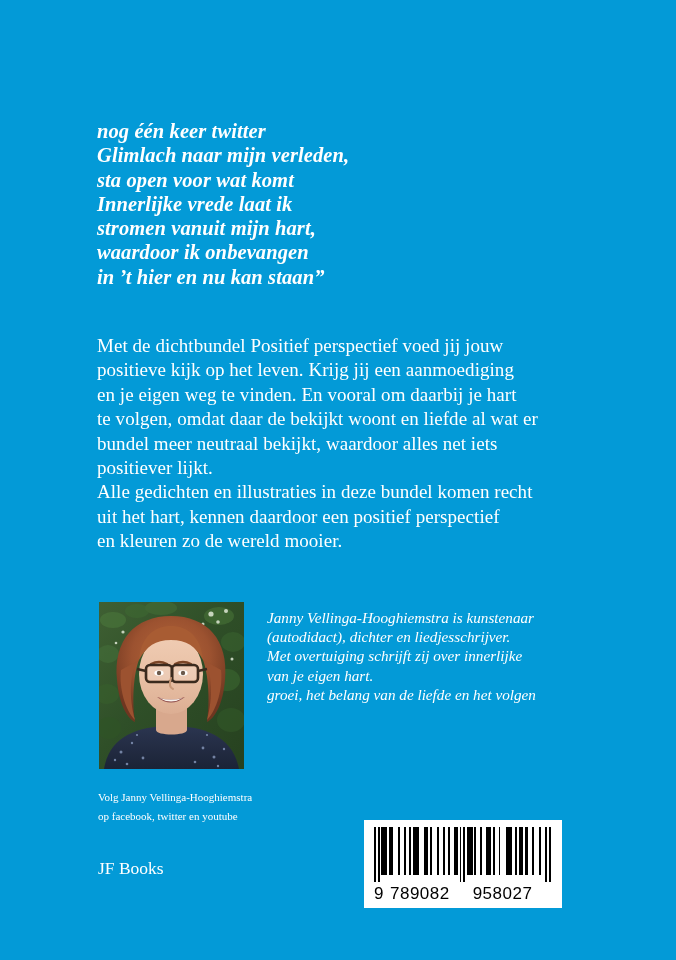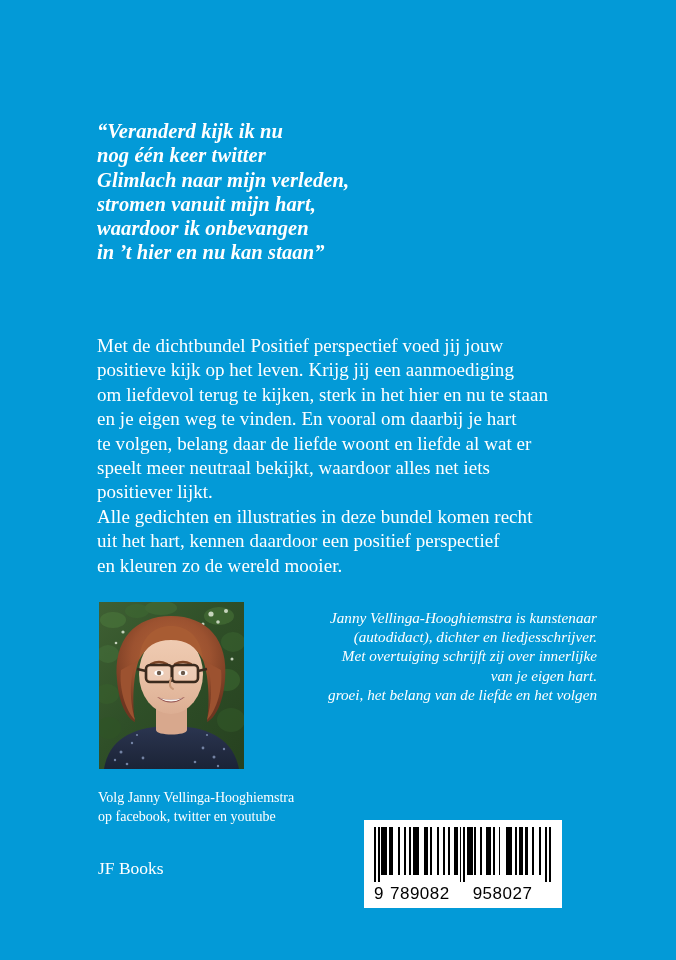--- a/index.html
+++ b/index.html
@@ -70,39 +70,38 @@
     display: block;
     width: 100%;
     height: 100%;
   }
 
   .author-bio {
     position: absolute;
     left: 267px;
     top: 608px;
     width: 330px;
-    text-align: right;
   }
   .bio-line {
     font-style: italic;
     font-size: 15.2px;
     line-height: 19.2px;
     white-space: pre;
     color: #ffffff;
   }
 
   
   .follow {
     position: absolute;
     left: 98px;
     top: 788px;
     width: 300px;
   }
   .follow-line {
-    font-size: 14px;
+    font-size: 11px;
     line-height: 19.3px;
     white-space: pre;
     color: #ffffff;
   }
 
   
   .publisher {
     position: absolute;
     left: 98px;
     top: 857px;
@@ -167,35 +166,35 @@
   .barcode-digits .d-tail {
     width: 12px;
   }
 </style>
 </head>
 <body>
 
 <div class="cover">
 
   <div class="poem">
-    <div class="poem-line">“Veranderd kijk ik nu</div>
     <div class="poem-line">nog één keer twitter</div>
     <div class="poem-line">Glimlach naar mijn verleden,</div>
+    <div class="poem-line">sta open voor wat komt</div>
+    <div class="poem-line">Innerlijke vrede laat ik</div>
     <div class="poem-line">stromen vanuit mijn hart,</div>
     <div class="poem-line">waardoor ik onbevangen</div>
     <div class="poem-line">in ’t hier en nu kan staan”</div>
   </div>
 
   <div class="blurb">
     <div class="blurb-line">Met de dichtbundel Positief perspectief voed jij jouw</div>
     <div class="blurb-line">positieve kijk op het leven. Krijg jij een aanmoediging</div>
-    <div class="blurb-line">om liefdevol terug te kijken, sterk in het hier en nu te staan</div>
     <div class="blurb-line">en je eigen weg te vinden. En vooral om daarbij je hart</div>
-    <div class="blurb-line">te volgen, belang daar de liefde woont en liefde al wat er</div>
-    <div class="blurb-line">speelt meer neutraal bekijkt, waardoor alles net iets</div>
+    <div class="blurb-line">te volgen, omdat daar de bekijkt woont en liefde al wat er</div>
+    <div class="blurb-line">bundel meer neutraal bekijkt, waardoor alles net iets</div>
     <div class="blurb-line">positiever lijkt.</div>
     <div class="blurb-line">Alle gedichten en illustraties in deze bundel komen recht</div>
     <div class="blurb-line">uit het hart, kennen daardoor een positief perspectief</div>
     <div class="blurb-line">en kleuren zo de wereld mooier.</div>
   </div>
 
   <div class="author-photo">
     <svg viewBox="0 0 145 167" preserveAspectRatio="xMidYMid slice">
       <defs>
         <radialGradient id="hairGrad" cx="50%" cy="38%" r="62%">

